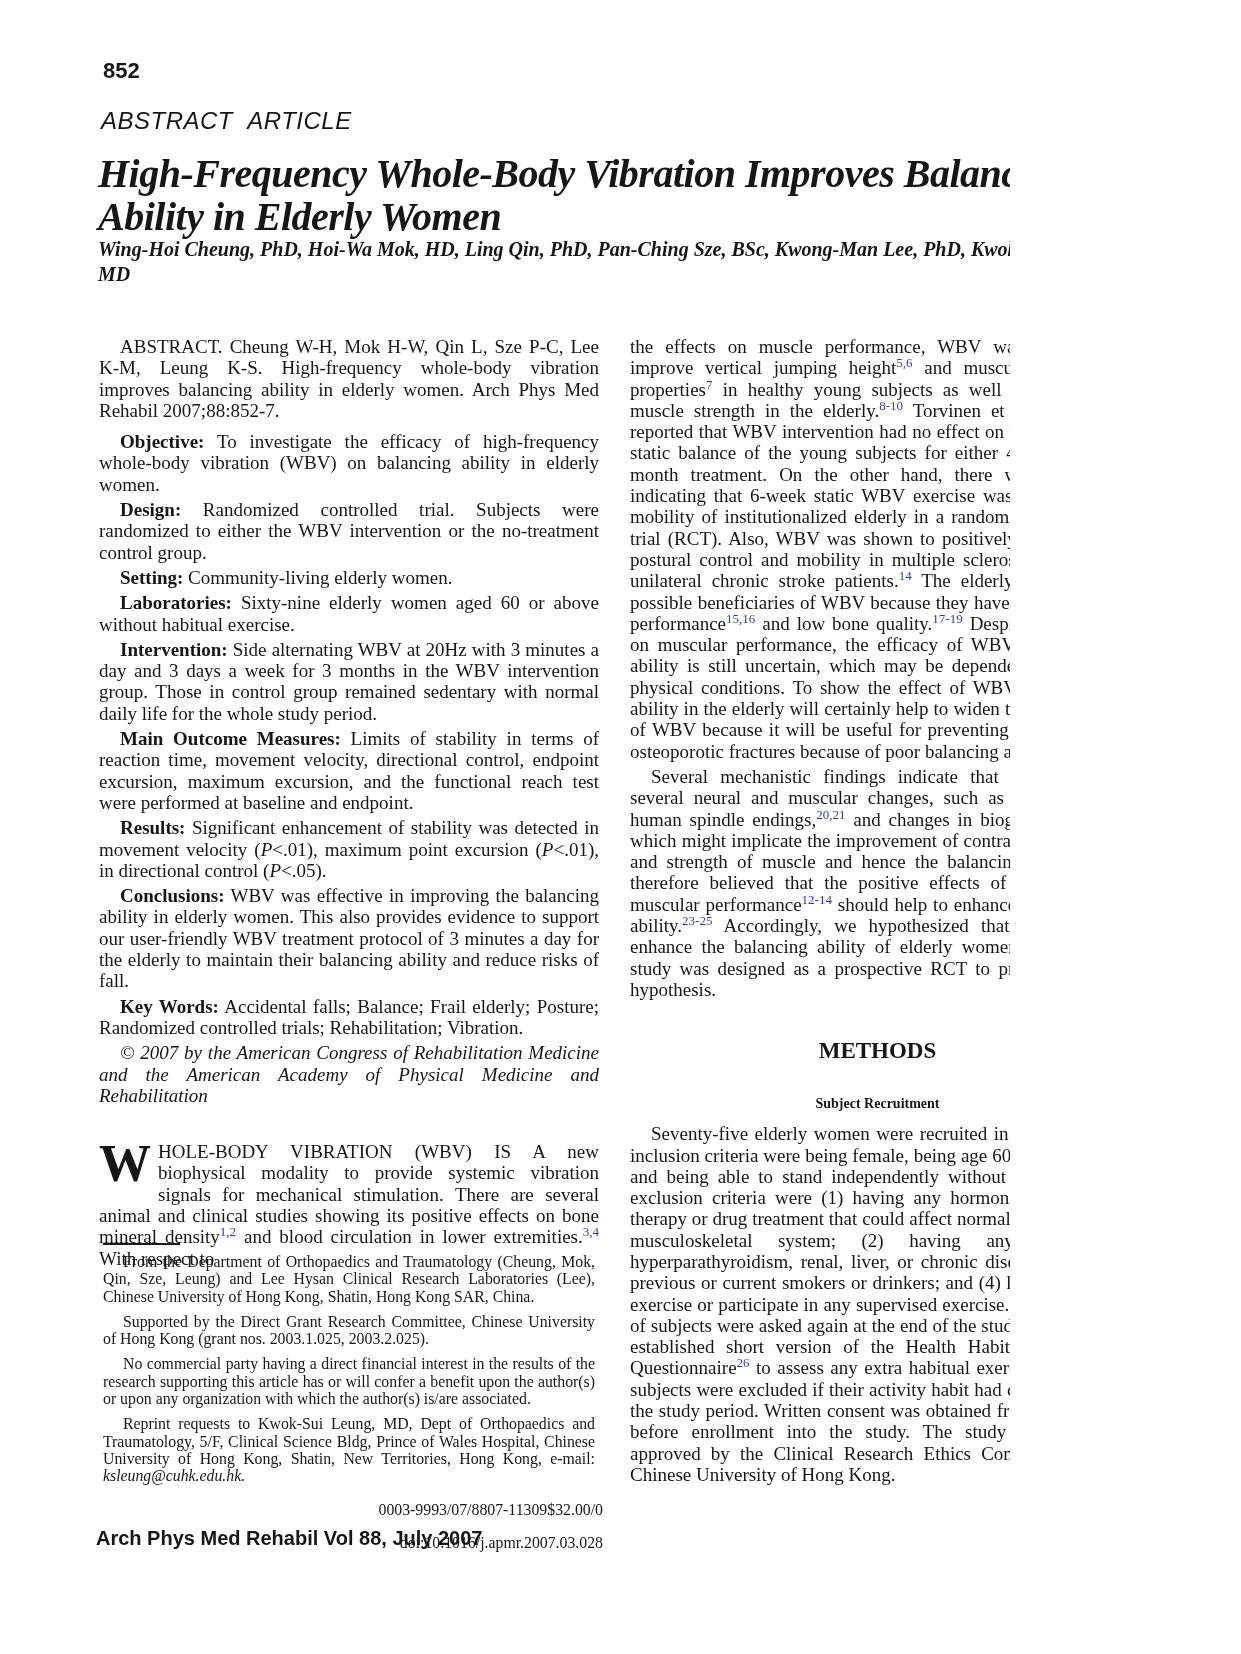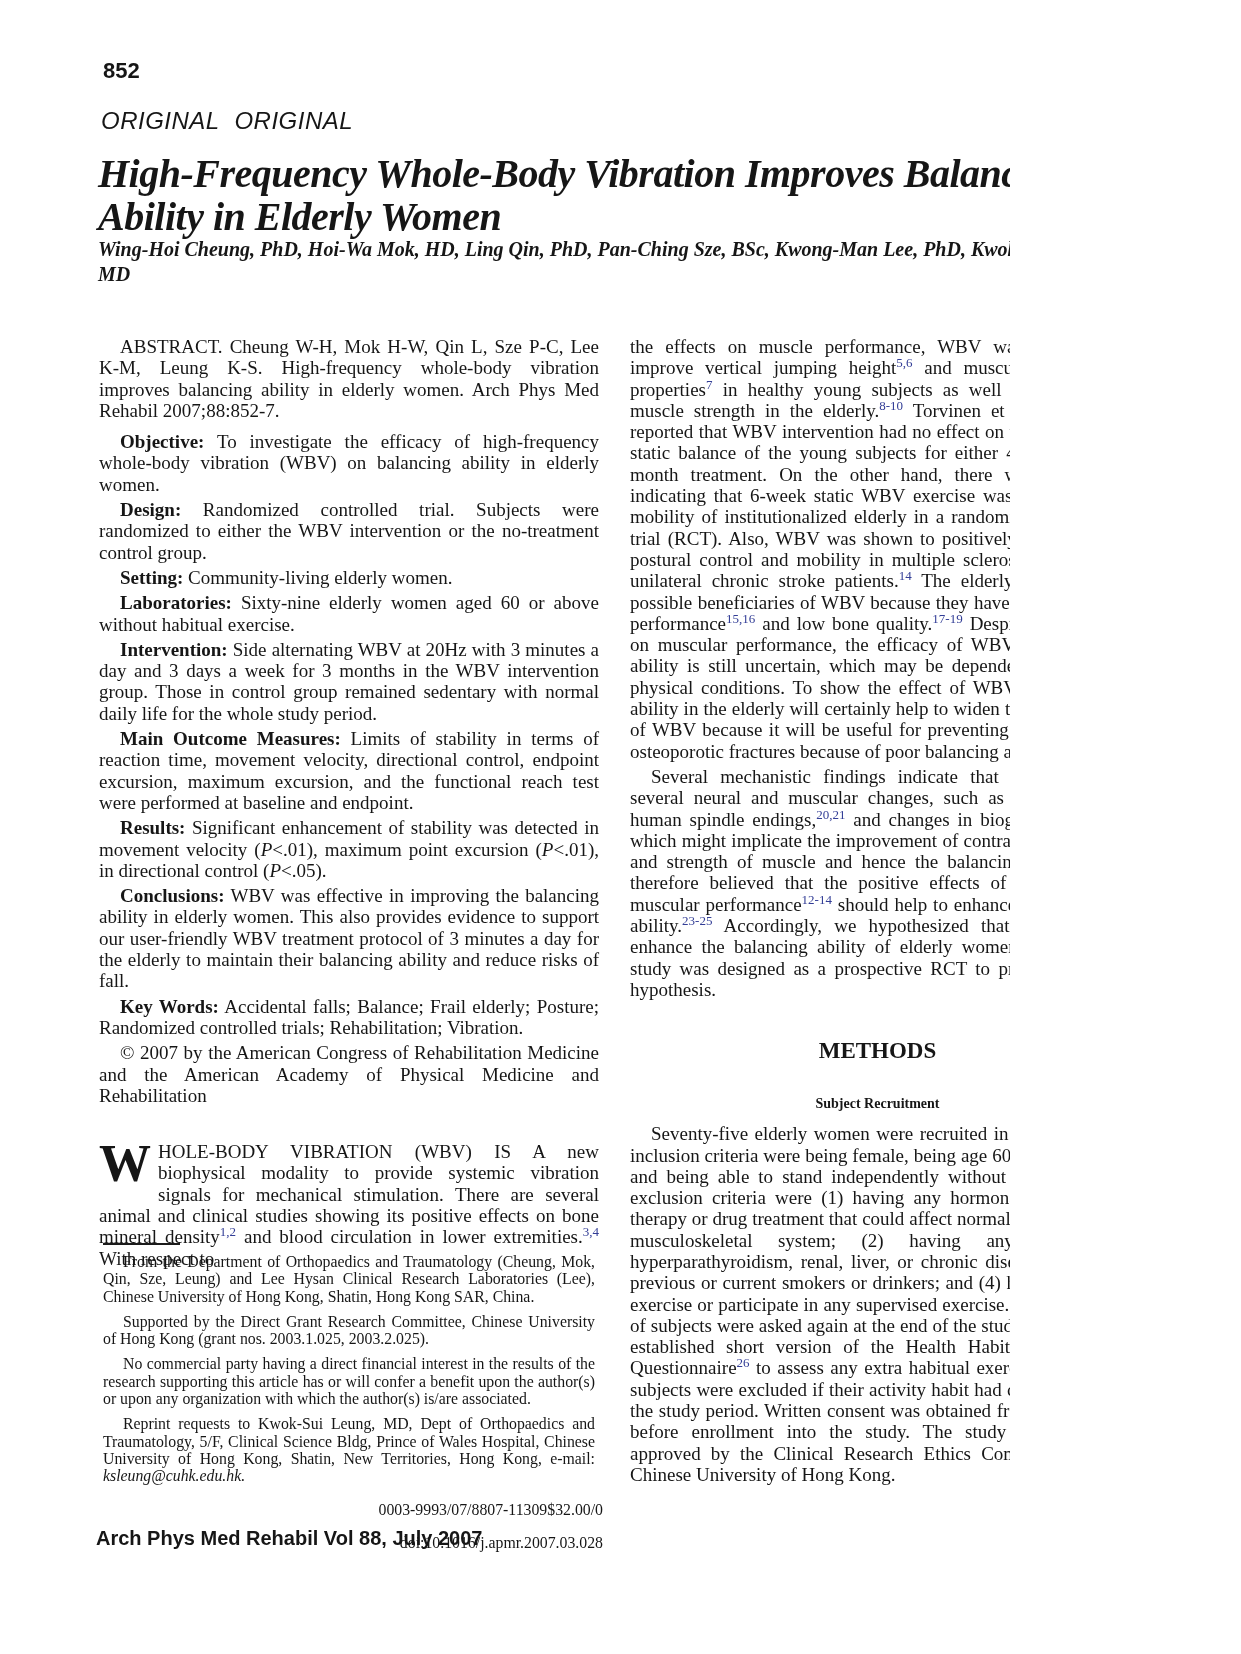--- a/index.html
+++ b/index.html
@@ -45,21 +45,21 @@
     text-align:justify;
     font-size:19px;line-height:21.3px;
   }
   .col-left{left:95px;width:508px;}
   .col-right{left:626px;width:503px;}
   .para{margin:4px;}
   .indent{text-indent:21px;}
   .abs{text-indent:21px;}
   #abstract-sections .abs:first-child{margin-top:10px;}
   .lbl{font-weight:bold;}
-  .copyright{}
+  .copyright{font-style:italic;}
   .intro{margin-top:35px;text-indent:0;}
   .dropcap{
     float:left;
     font-weight:bold;
     font-size:52px;line-height:42px;
     margin:2px 7px 0 0;
   }
   sup.ref{
     color:var(--reference-marker);
     font-size:13px;line-height:0;
@@ -93,21 +93,21 @@
     font-family:"Liberation Sans",sans-serif;
     font-weight:bold;font-size:20px;line-height:1;
   }
 </style>
 </head>
 <body>
 
 <main class="page">
 
   <div class="pagenum">852</div>
-  <div class="kicker">ORIGINAL ORIGINAL</div>
+  <div class="kicker">ABSTRACT ARTICLE</div>
   <h1 class="title">High-Frequency Whole-Body Vibration Improves Balancing Ability in Elderly Women</h1>
   <p class="authors">Wing-Hoi Cheung, PhD, Hoi-Wa Mok, HD, Ling Qin, PhD, Pan-Ching Sze, BSc, Kwong-Man Lee, PhD, Kwok-Sui Leung, MD</p>
 
   <section class="col col-left">
     <p class="para indent">ABSTRACT. Cheung W-H, Mok H-W, Qin L, Sze P-C, Lee K-M, Leung K-S. High-frequency whole-body vibration improves balancing ability in elderly women. Arch Phys Med Rehabil 2007;88:852-7.</p>
     <div id="abstract-sections">
         <p class="para abs"><b class="lbl">Objective:</b> To investigate the efficacy of high-frequency whole-body vibration (WBV) on balancing ability in elderly women.</p>
         <p class="para abs"><b class="lbl">Design:</b> Randomized controlled trial. Subjects were randomized to either the WBV intervention or the no-treatment control group.</p>
         <p class="para abs"><b class="lbl">Setting:</b> Community-living elderly women.</p>
         <p class="para abs"><b class="lbl">Laboratories:</b> Sixty-nine elderly women aged 60 or above without habitual exercise.</p>

